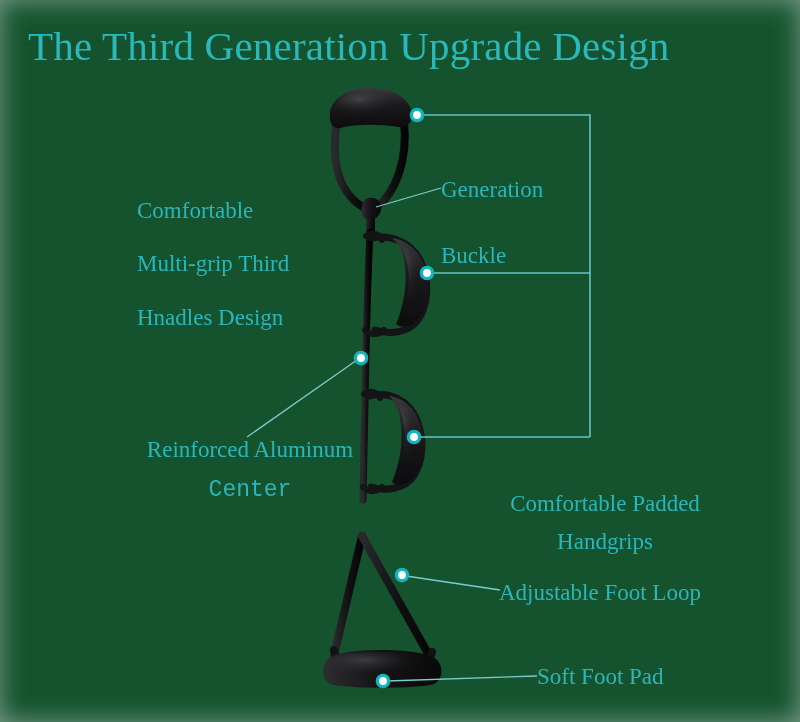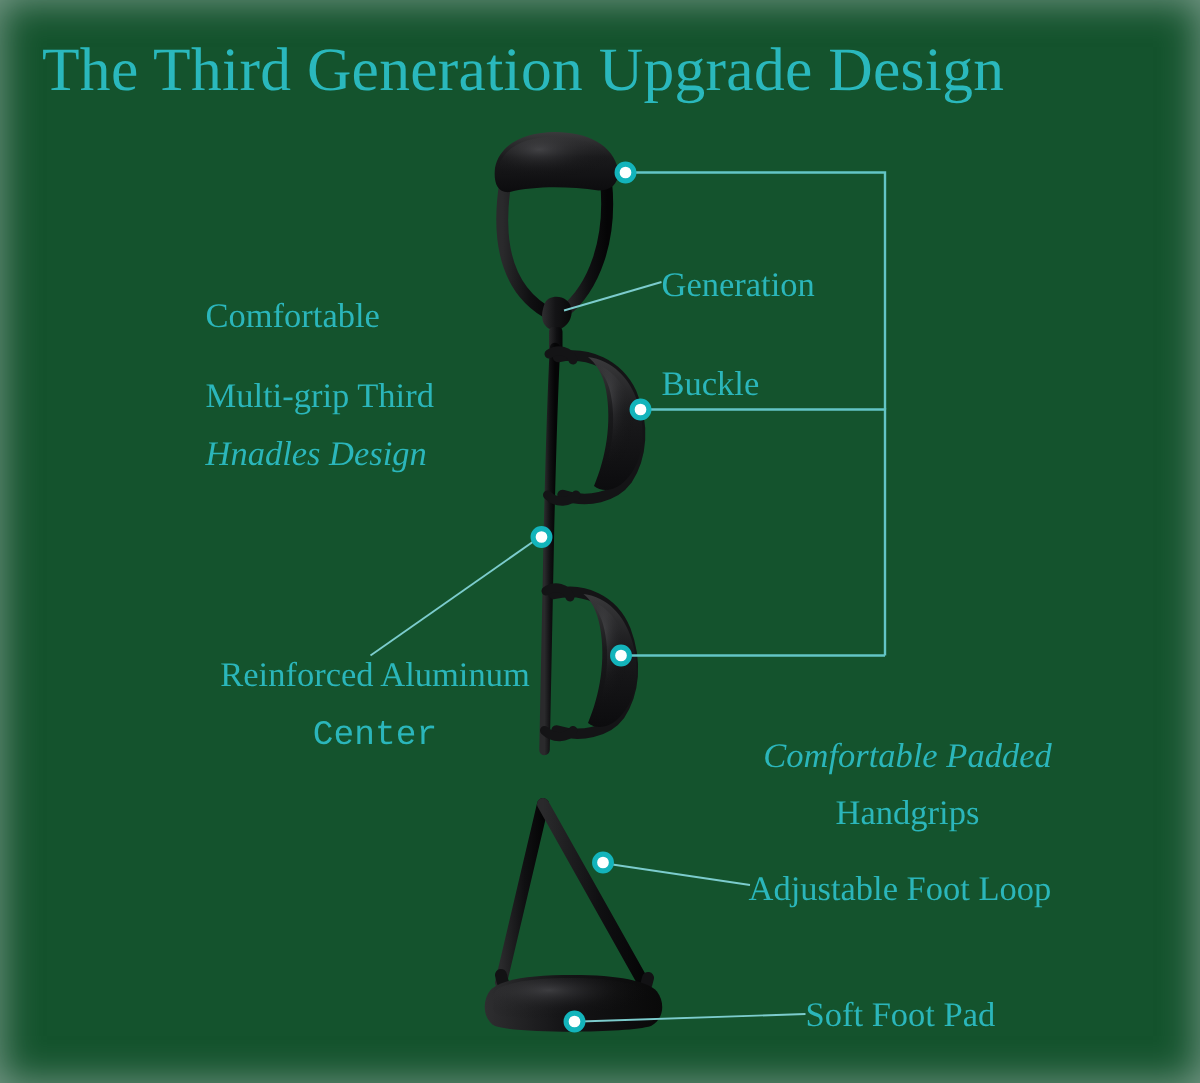--- a/index.html
+++ b/index.html
@@ -172,29 +172,29 @@
       <circle cx="383" cy="681" r="5.6"></circle>
     </g>
   </svg>
 
   <div class="txt-layer">
 
     <div class="title">The Third Generation Upgrade Design</div>
 
     <div class="lbl" style="left:137px;top:193px;">Comfortable</div>
     <div class="lbl" style="left:137px;top:246px;">Multi-grip Third</div>
-    <div class="lbl" style="left:137px;top:285px;font-style:italic;">Hnadles Design</div>
+    <div class="lbl" style="left:137px;top:300px;">Hnadles Design</div>
 
     <div class="lbl" style="left:441px;top:172px;">Generation</div>
     <div class="lbl" style="left:441px;top:238px;">Buckle</div>
 
     <div class="lbl center" style="left:125px;top:432px;width:250px;">Reinforced Aluminum</div>
     <div class="lbl center" style="left:125px;top:472px;width:250px;font-family:Liberation Mono, monospace;">Center</div>
 
-    <div class="lbl center" style="left:480px;top:486px;width:250px;font-style:italic;">Comfortable Padded</div>
+    <div class="lbl center" style="left:480px;top:486px;width:250px;">Comfortable Padded</div>
     <div class="lbl center" style="left:480px;top:524px;width:250px;">Handgrips</div>
 
     <div class="lbl" style="left:499px;top:575px;text-align:right;">Adjustable Foot Loop</div>
 
     <div class="lbl" style="left:537px;top:659px;">Soft Foot Pad</div>
 
   </div>
 </div>
 
 </body></html>

